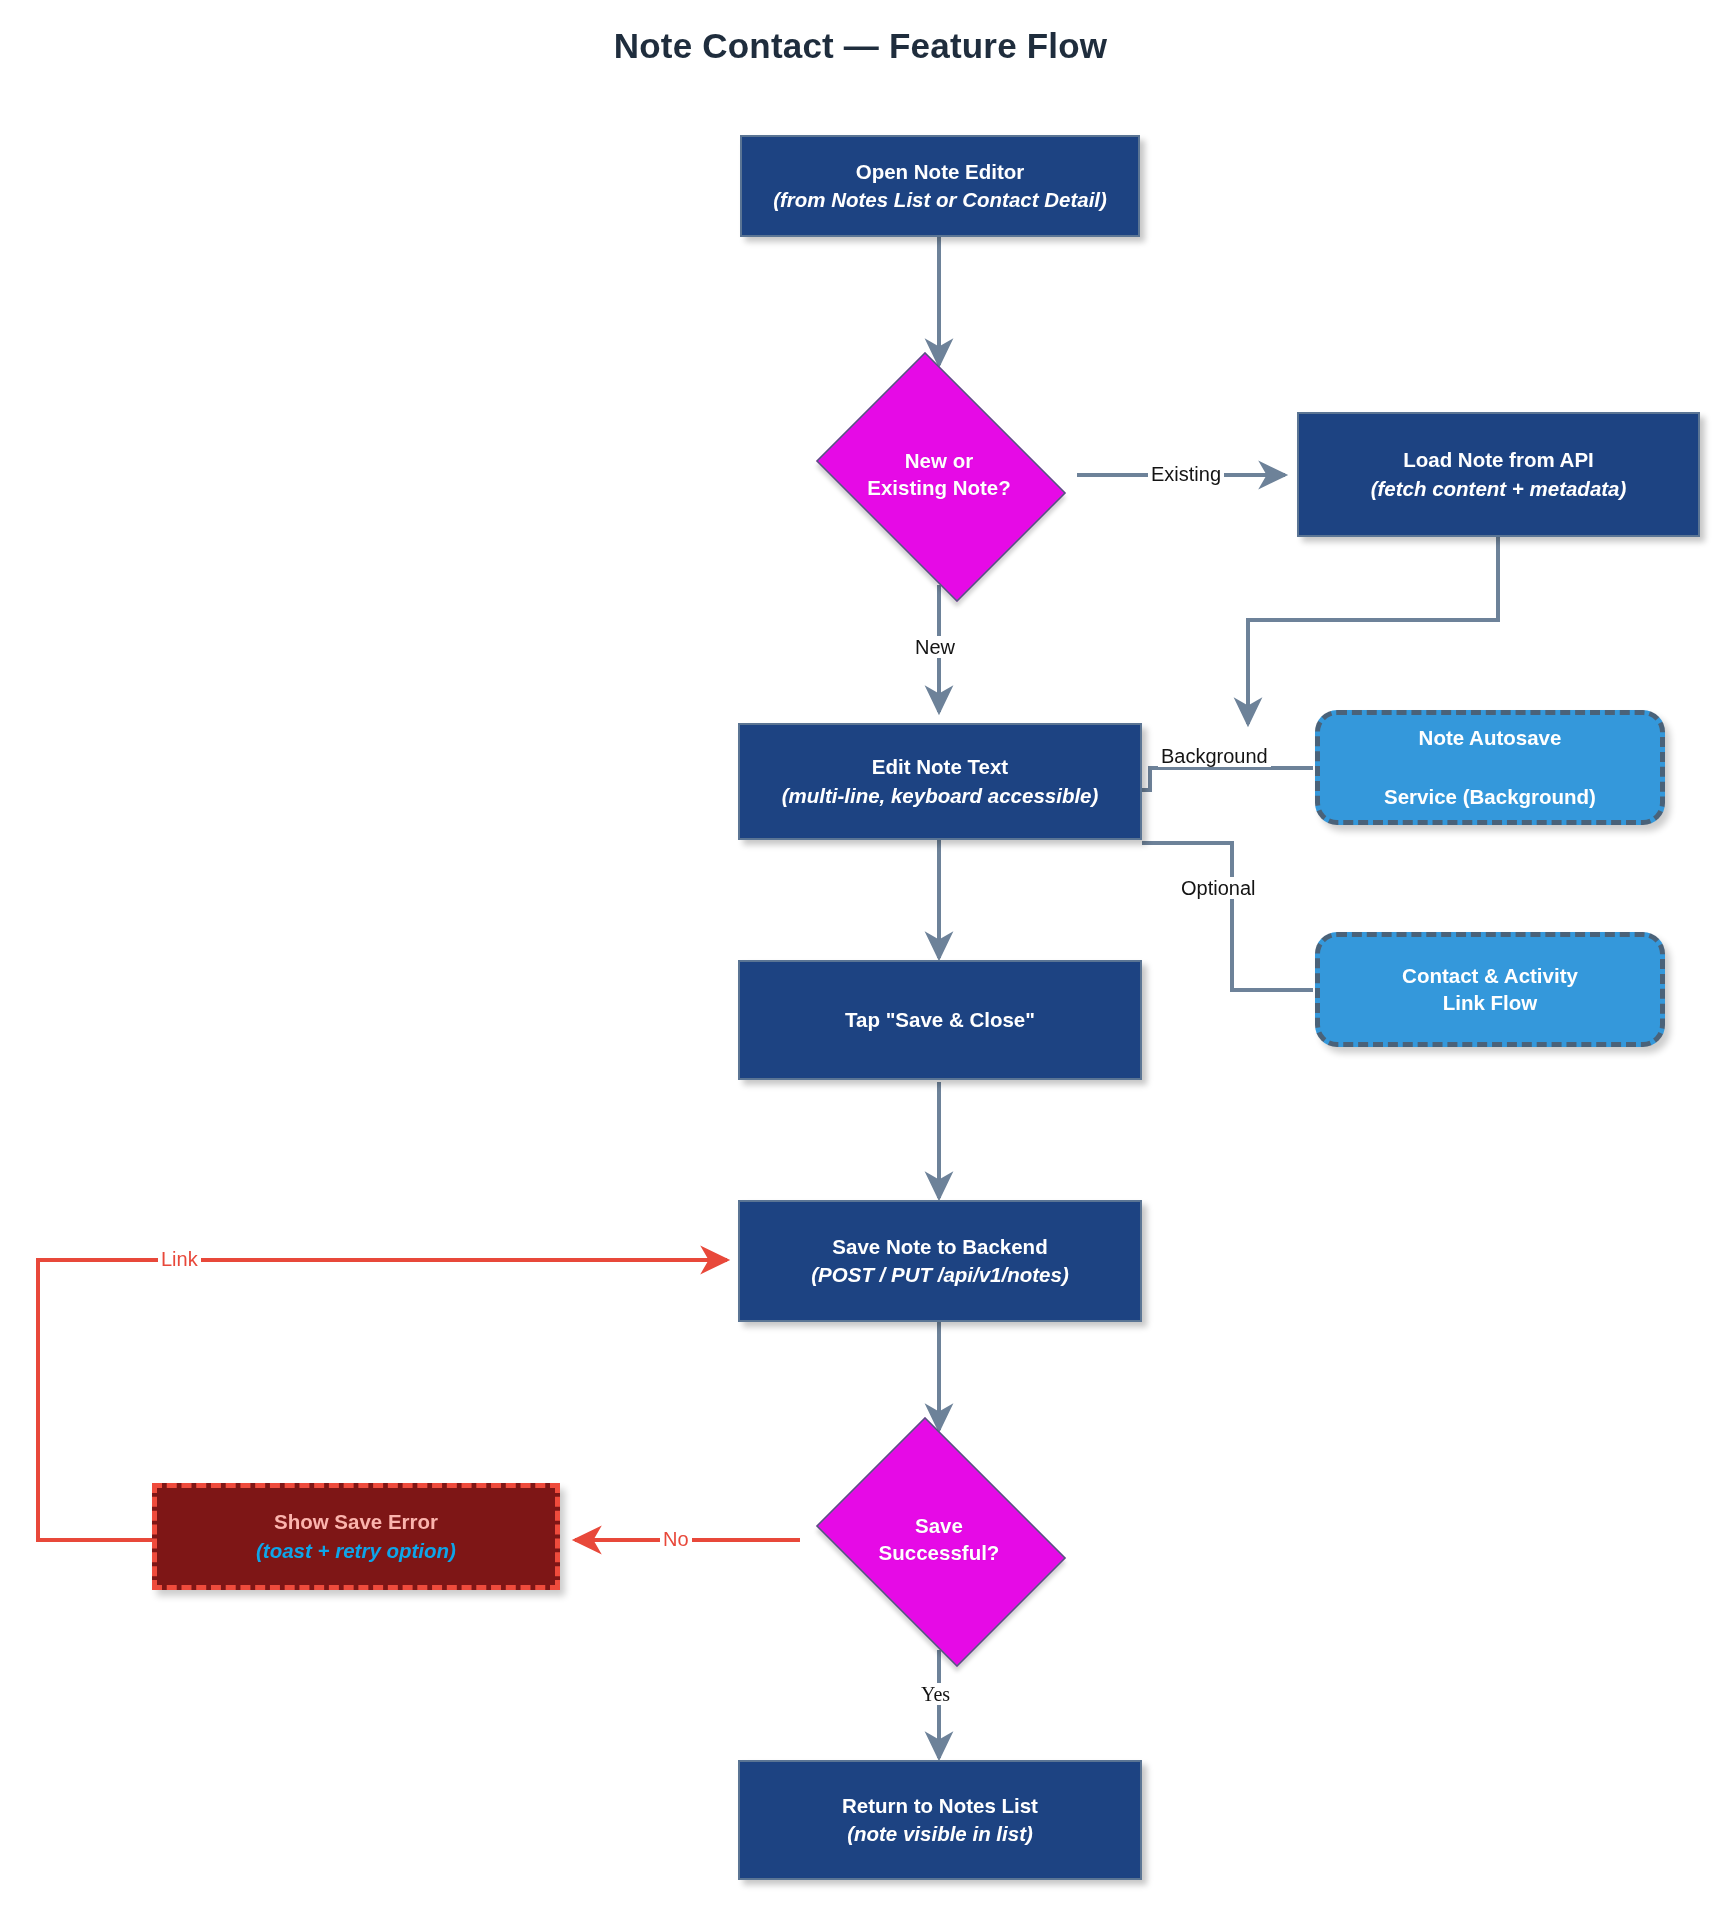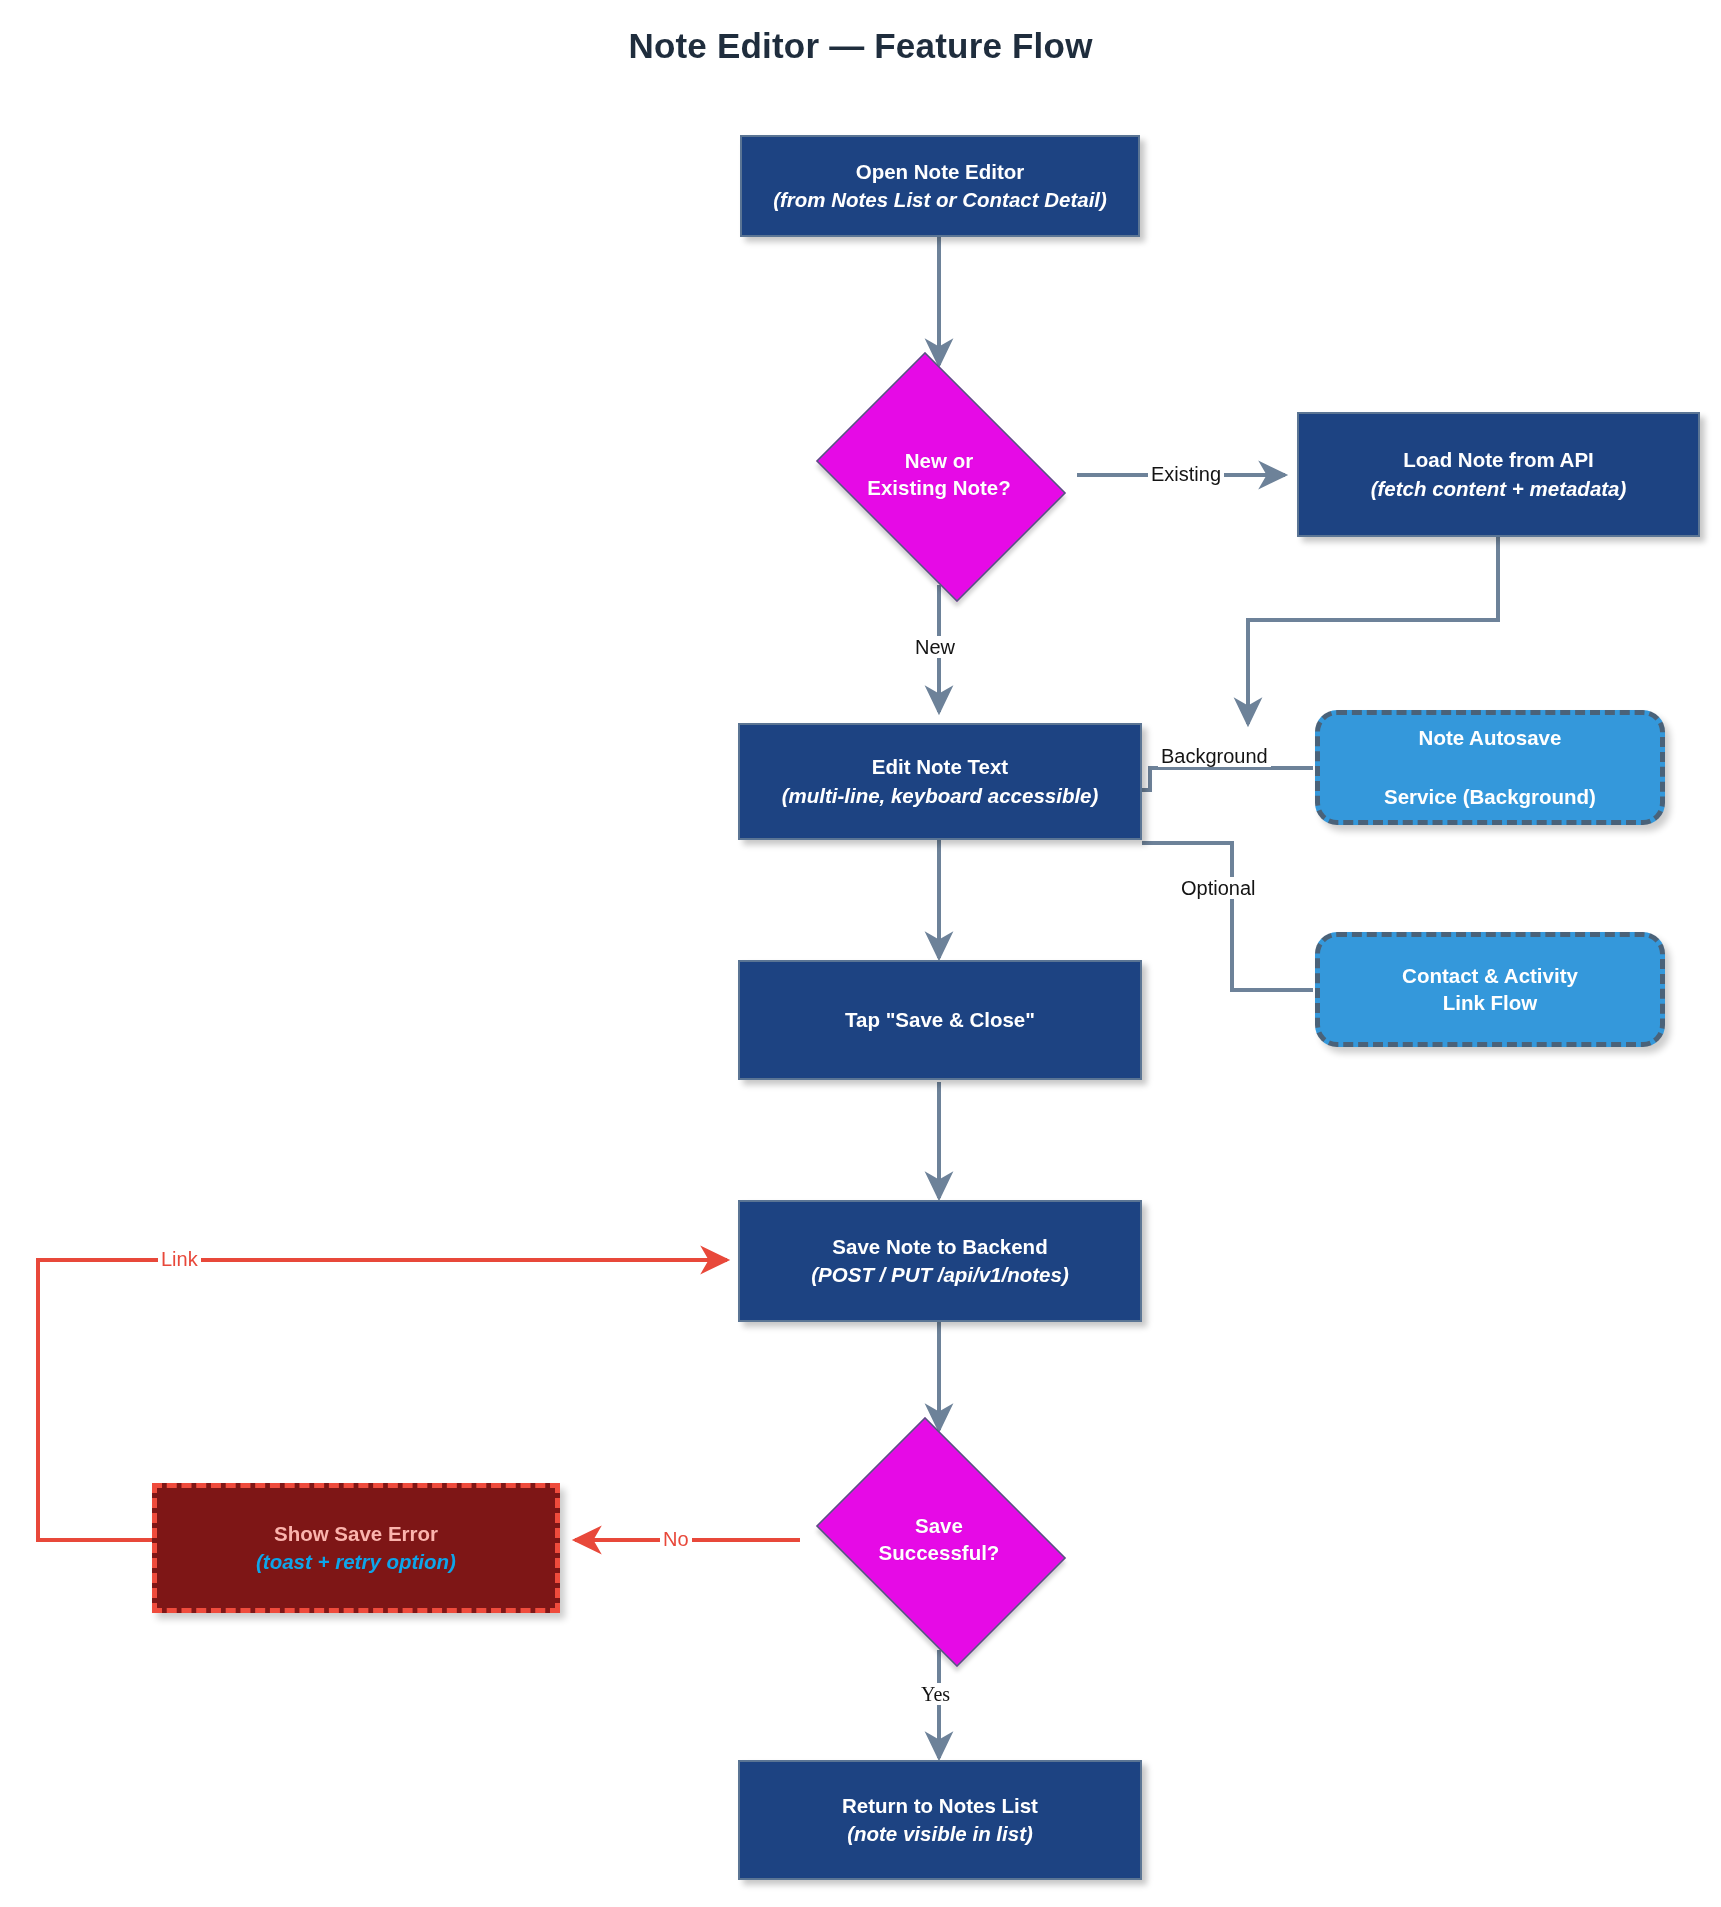--- a/index.html
+++ b/index.html
@@ -139,21 +139,21 @@
   }
   .edge-label.err {
     color: #e8483a;
   }
 </style>
 </head>
 <body>
 
 <div id="canvas">
 
-  <div class="diagram-title">Note Editor — Feature Flow</div>
+  <div class="diagram-title">Note Contact — Feature Flow</div>
 
   <svg id="edge-layer" viewBox="0 0 1721 1907" width="1721" height="1907" xmlns="http://www.w3.org/2000/svg">
     <defs>
       <marker id="arrow-grey" markerWidth="9" markerHeight="9" refX="7.2" refY="4.5" orient="auto" markerUnits="strokeWidth">
         <path d="M0.5,0.9 L8,4.5 L0.5,8.1 L2.6,4.5 Z" fill="#6d8299"></path>
       </marker>
       <marker id="arrow-red" markerWidth="9" markerHeight="9" refX="7.2" refY="4.5" orient="auto" markerUnits="strokeWidth">
         <path d="M0.5,0.9 L8,4.5 L0.5,8.1 L2.6,4.5 Z" fill="#e8483a"></path>
       </marker>
     </defs>
@@ -230,21 +230,21 @@
       <span class="line1">Save Note to Backend</span>
       <span class="line2">(POST / PUT /api/v1/notes)</span>
     </div>
 
     <div class="node decision" style="left:800px; top:1433px; width:278px; height:214px;">
       <div class="diamond-shape"></div>
       <span class="diamond-label">Save</span>
       <span class="diamond-label">Successful?</span>
     </div>
 
-    <div class="node error" style="left:152px; top:1483px; width:408px; height:130px;">
+    <div class="node error" style="left:152px; top:1483px; width:408px; height:107px;">
       <span class="line1">Show Save Error</span>
       <span class="line2">(toast + retry option)</span>
     </div>
 
     <div class="node process" style="left:738px; top:1760px; width:404px; height:120px;">
       <span class="line1">Return to Notes List</span>
       <span class="line2">(note visible in list)</span>
     </div>
 
     <div class="edge-label" style="left:1148px; top:463px;">Existing</div>

